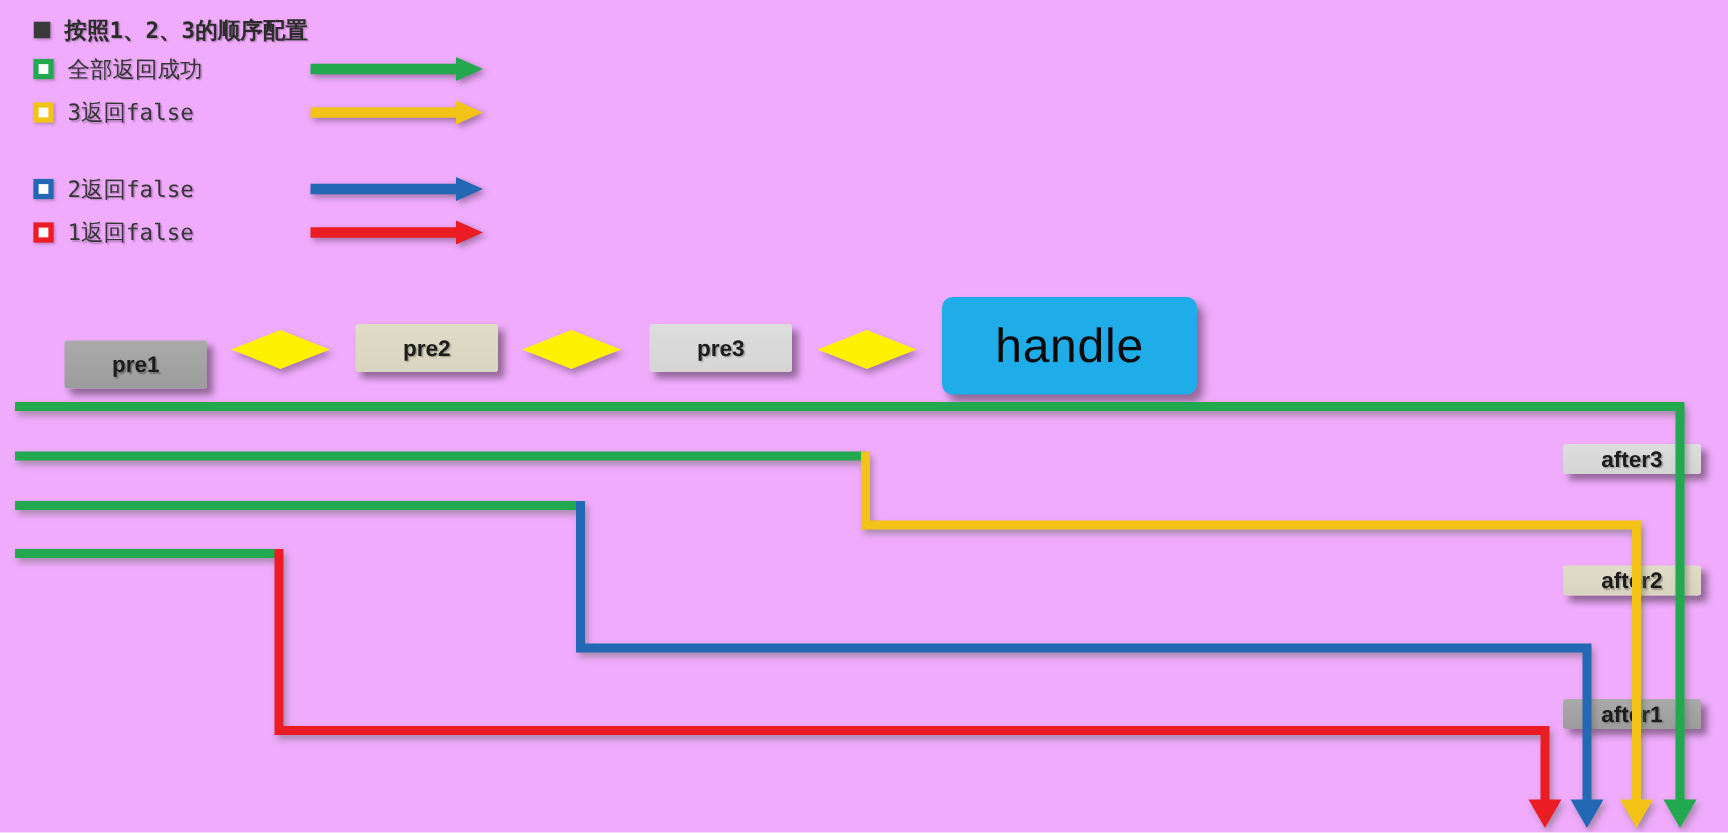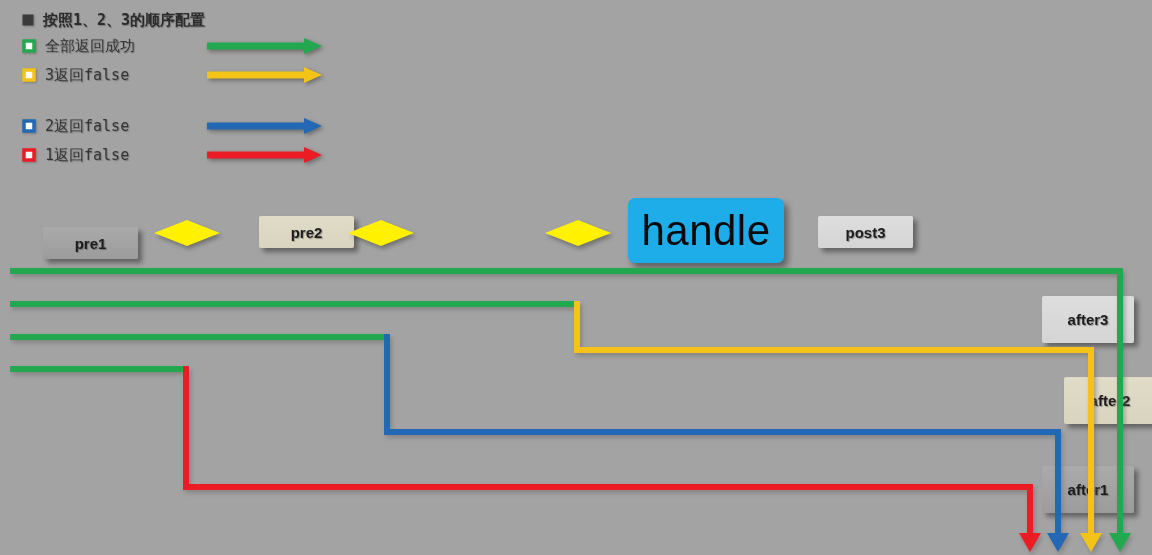--- a/index.html
+++ b/index.html
@@ -1,39 +1,39 @@
 <!DOCTYPE html>
 <html><head>
 <meta charset="utf-8">
 <style>
   html,body{margin:0;padding:0;background:#fff;}
-  .canvas{position:relative;width:1152px;height:555px;background:#a3a3a3;overflow:hidden;
+  .canvas{position:relative;width:1152px;height:555px;background:#f0abfc;overflow:hidden;
           font-family:"Liberation Sans","DejaVu Sans",sans-serif;}
 
   
   .legend{position:absolute;left:22px;top:0;width:360px;height:190px;}
   .lrow{position:absolute;left:0;height:22px;display:flex;align-items:center;}
   .lsq{flex:0 0 auto;margin-right:9px;filter:drop-shadow(1px 1px 1px rgba(0,0,0,.25));}
   .ltext{font:15px "DejaVu Sans Mono","DejaVu Sans",monospace;color:#353535;
          text-shadow:1px 1px 1px rgba(0,0,0,.25);white-space:nowrap;}
   .ltitle{font-weight:bold;color:#2b2b2b;}
   .larrow{position:absolute;left:183px;top:1px;filter:drop-shadow(2px 2px 2px rgba(0,0,0,.35));}
 
   
   .node{position:absolute;width:95px;height:32px;display:flex;align-items:center;justify-content:center;
         font-weight:bold;font-size:15px;color:#1c1c1c;border-radius:2px;
         box-shadow:4px 4px 5px rgba(0,0,0,.40);text-shadow:1px 1px 1px rgba(0,0,0,.30);}
   .dark{background:linear-gradient(180deg,#aaaaaa,#9c9c9c);margin-top:11px;}
-  .tan{background:linear-gradient(180deg,#e0dcc8,#d9d4bf);margin-left:22px;}
+  .tan{background:linear-gradient(180deg,#e0dcc8,#d9d4bf);}
   .light{background:linear-gradient(180deg,#dddddd,#d5d5d5);}
-  .after{width:92px;height:47px;}
-  .handle{position:absolute;left:628px;top:198px;width:156px;height:65px;
+  .after{width:92px;height:20px;}
+  .handle{position:absolute;left:628px;top:198px;width:170px;height:65px;
           display:flex;align-items:center;justify-content:center;
           background:#1fadea;border-radius:7px;color:#0a0a0a;
-          font-size:42px;font-weight:400;letter-spacing:.5px;
+          font-size:32px;font-weight:400;letter-spacing:.5px;
           box-shadow:4px 5px 6px rgba(0,0,0,.40);}
 
   .diamond{position:absolute;filter:drop-shadow(2px 3px 2px rgba(0,0,0,.30));}
 
   
   .paths{position:absolute;left:0;top:0;pointer-events:none;
          filter:drop-shadow(2px 3px 2px rgba(110,110,110,.55));}
 </style>
 </head>
 <body>
@@ -95,27 +95,27 @@
   </div>
 
   <div class="node dark" style="left:43px;top:216px">pre1</div>
   <svg class="diamond" style="left:154px;top:220px" width="66" height="26">
     <polygon points="33,0 66,13 33,26 0,13" fill="#fff100"></polygon>
   </svg>
   <div class="node tan" style="left:237px;top:216px">pre2</div>
   <svg class="diamond" style="left:348px;top:220px" width="66" height="26">
     <polygon points="33,0 66,13 33,26 0,13" fill="#fff100"></polygon>
   </svg>
+  <div class="node light" style="left:433px;top:216px">pre3</div>
   <svg class="diamond" style="left:545px;top:220px" width="66" height="26">
     <polygon points="33,0 66,13 33,26 0,13" fill="#fff100"></polygon>
   </svg>
 
   <div class="handle">handle</div>
 
-  <div class="node light" style="left:818px;top:216px">post3</div>
 
   <div class="node light after" style="left:1042px;top:296px">after3</div>
   <div class="node tan after" style="left:1042px;top:377px">after2</div>
   <div class="node dark after" style="left:1042px;top:455px">after1</div>
 
   <svg class="paths" width="1152" height="555">
 
     <polyline points="10,271 1120,271 1120,535" fill="none" stroke-width="6" stroke-linejoin="miter" stroke="#22a84e"></polyline>
     <polygon points="1109,533 1131,533 1120,552" fill="#22a84e"></polygon>
 

